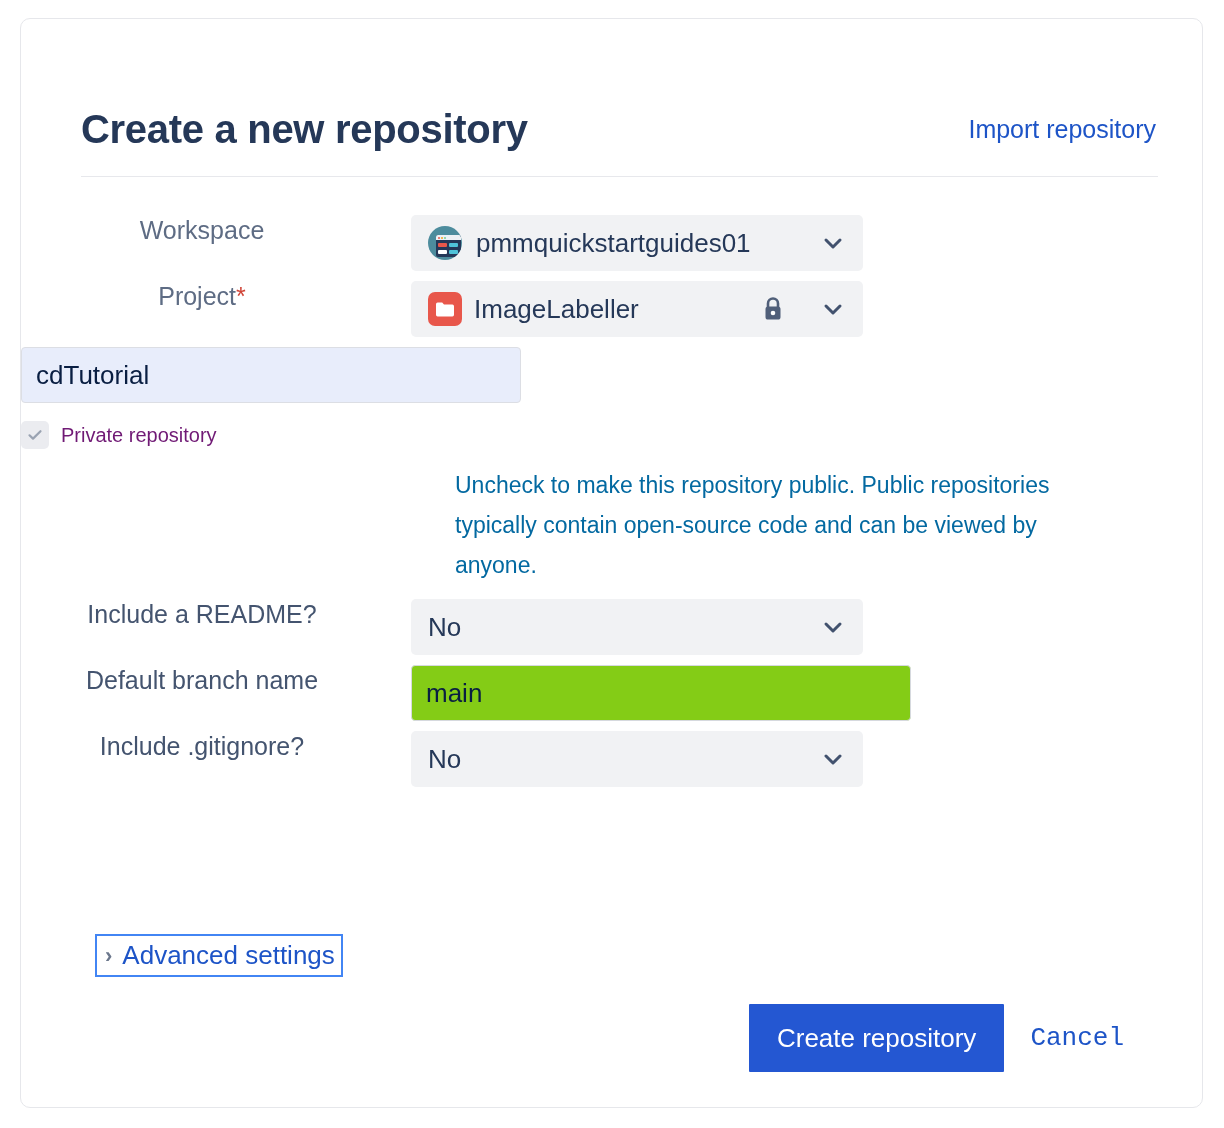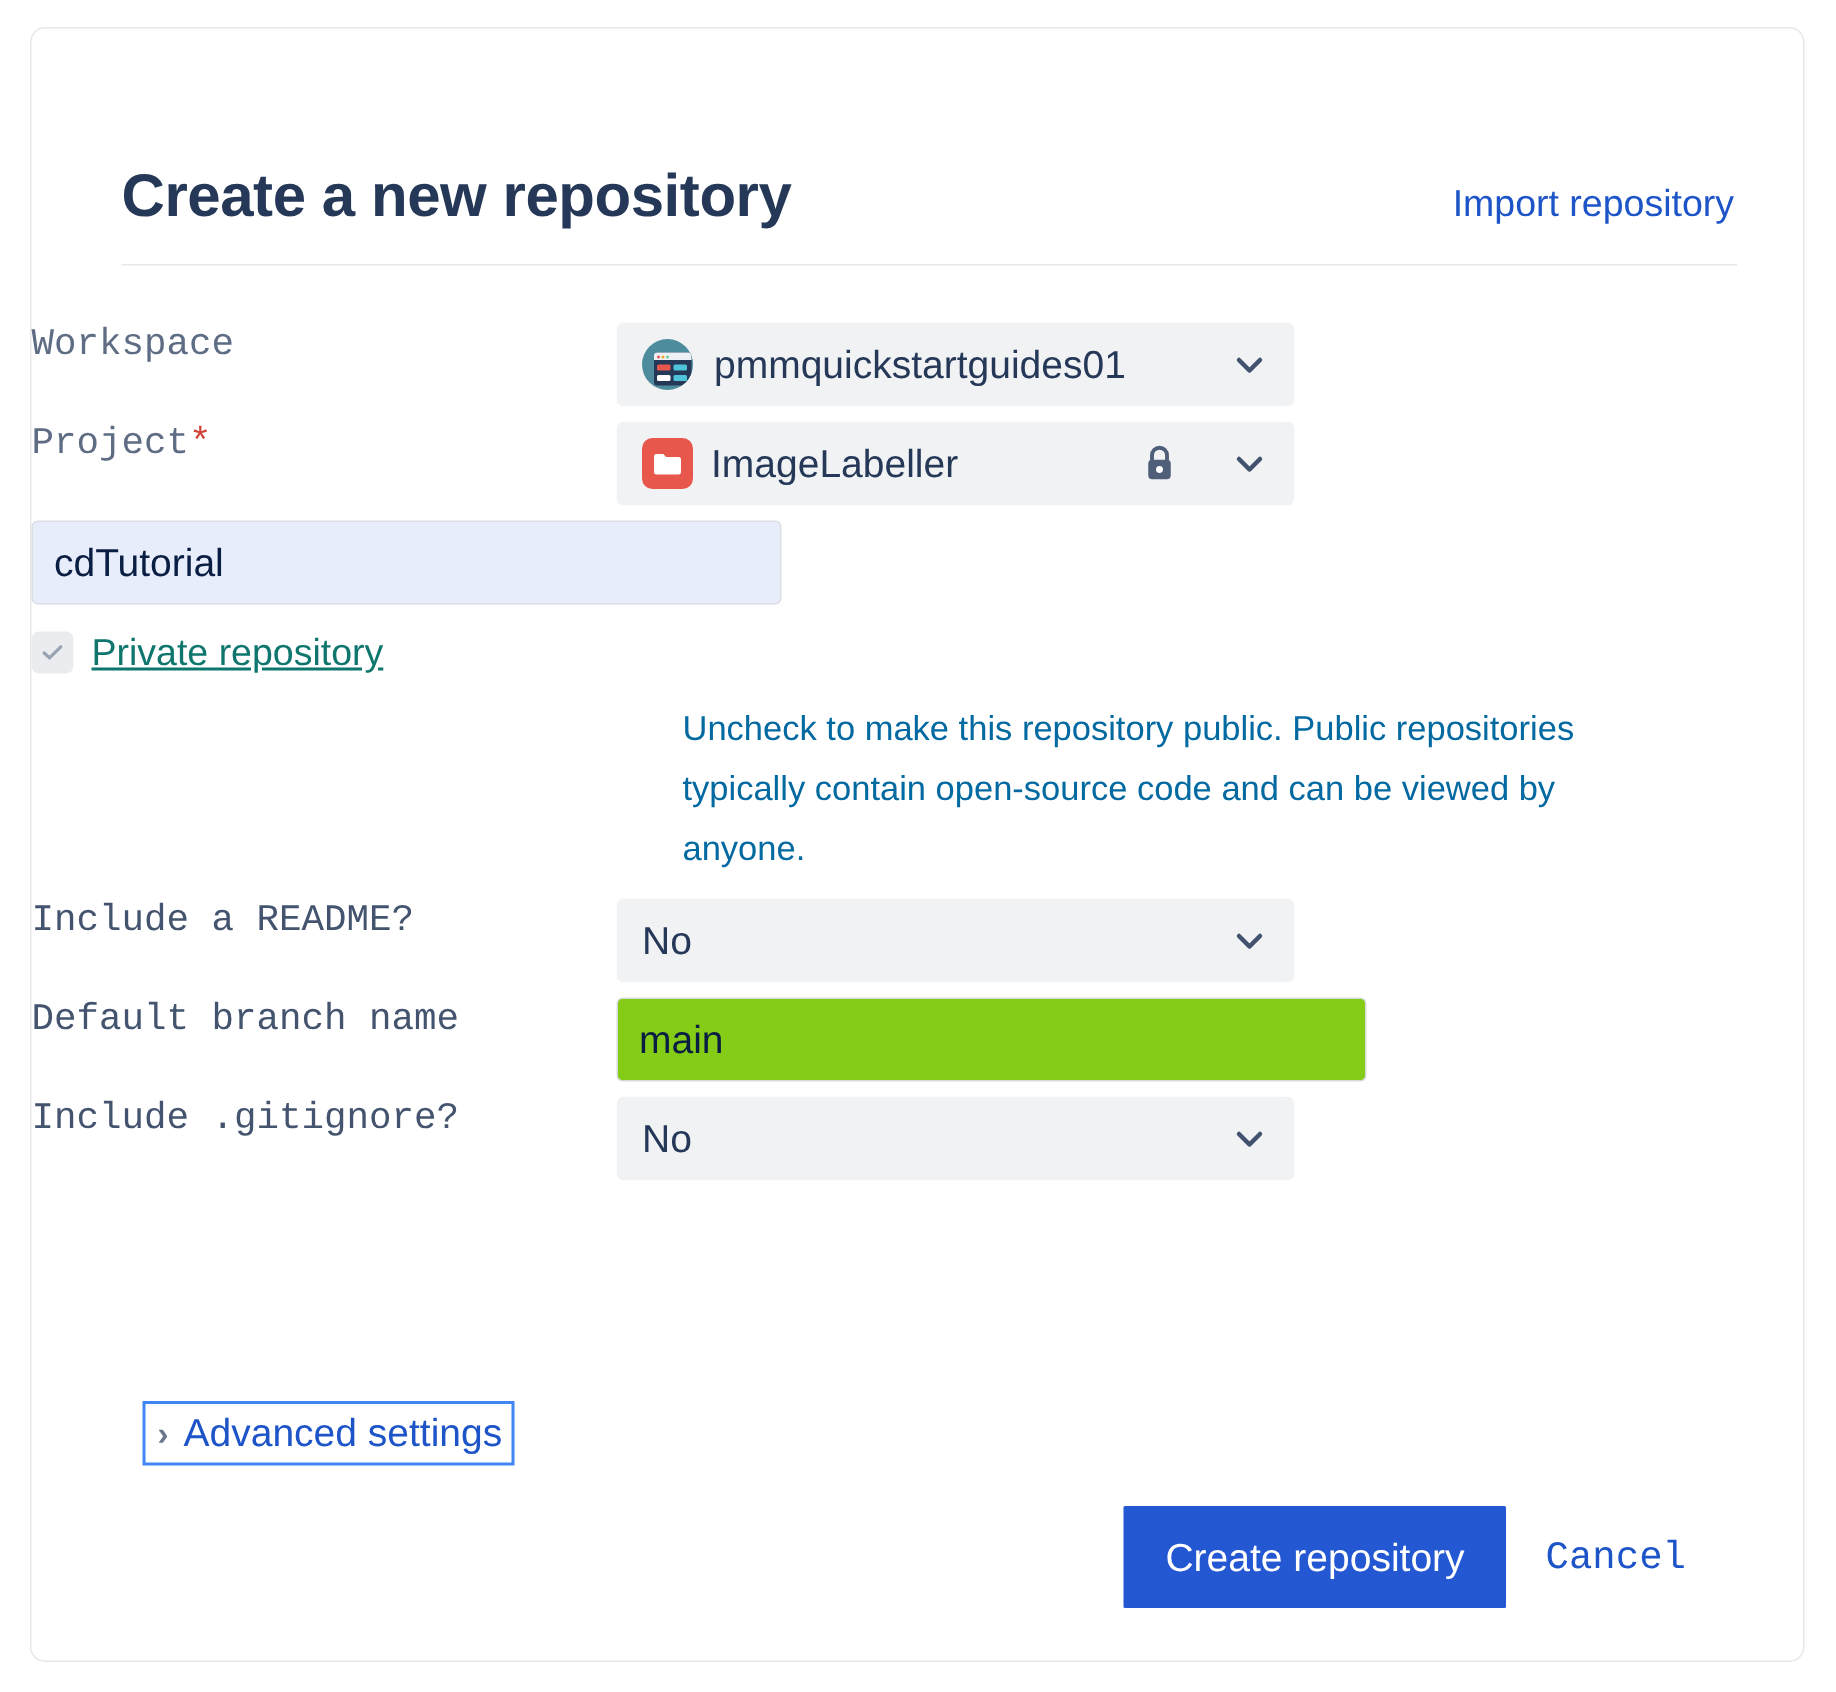--- a/index.html
+++ b/index.html
@@ -24,25 +24,25 @@
     box-sizing: border-box;
     background: #ffffff;
     border: 1px solid #E6E7EB;
     border-radius: 10px;
   }
 
   
   .header {
     position: absolute;
     left: 60px;
-    top: 52px;
+    top: 70px;
     width: 1075px;
     height: 80px;
     display: flex;
-    align-items: flex-end;
+    align-items: center;
     justify-content: space-between;
     gap: 40px;
   }
   .page-title {
     font-size: 40px;
     font-weight: bold;
     color: #253858;
     letter-spacing: -0.3px;
     line-height: 1;
     margin: 0;
@@ -72,25 +72,24 @@
   }
   .row {
     display: flex;
     align-items: flex-start;
     margin-bottom: 10px;
   }
   .label {
     width: 390px;
     padding-right: 28px;
     box-sizing: border-box;
-    text-align: left;
+    text-align: center;
     font-size: 25px;
     color: #5E6C84;
     line-height: 30px;
-    font-family: Liberation Mono, monospace;
   }
   .label.dark { color: #44546F; }
   .req {
     color: #D04437;
     font-size: 25px;
   }
   .field {
     width: 500px;
   }
 
@@ -232,23 +231,22 @@
     border-radius: 5px;
     background: #EBECF0;
     display: flex;
     align-items: center;
     justify-content: center;
     flex: none;
     margin-right: 12px;
   }
   .checkbox svg { display: block; }
   .checkbox-label {
-    font-size: 25px;
-    color: #0f766e;
-    text-decoration: underline;
+    font-size: 20px;
+    color: #701a75;
   }
   .help-text {
     width: 690px;
     margin-left: 390px;
     padding-left: 44px;
     box-sizing: border-box;
     font-size: 23px;
     line-height: 40px;
     color: #0369a1;
     margin-top: 10px;

